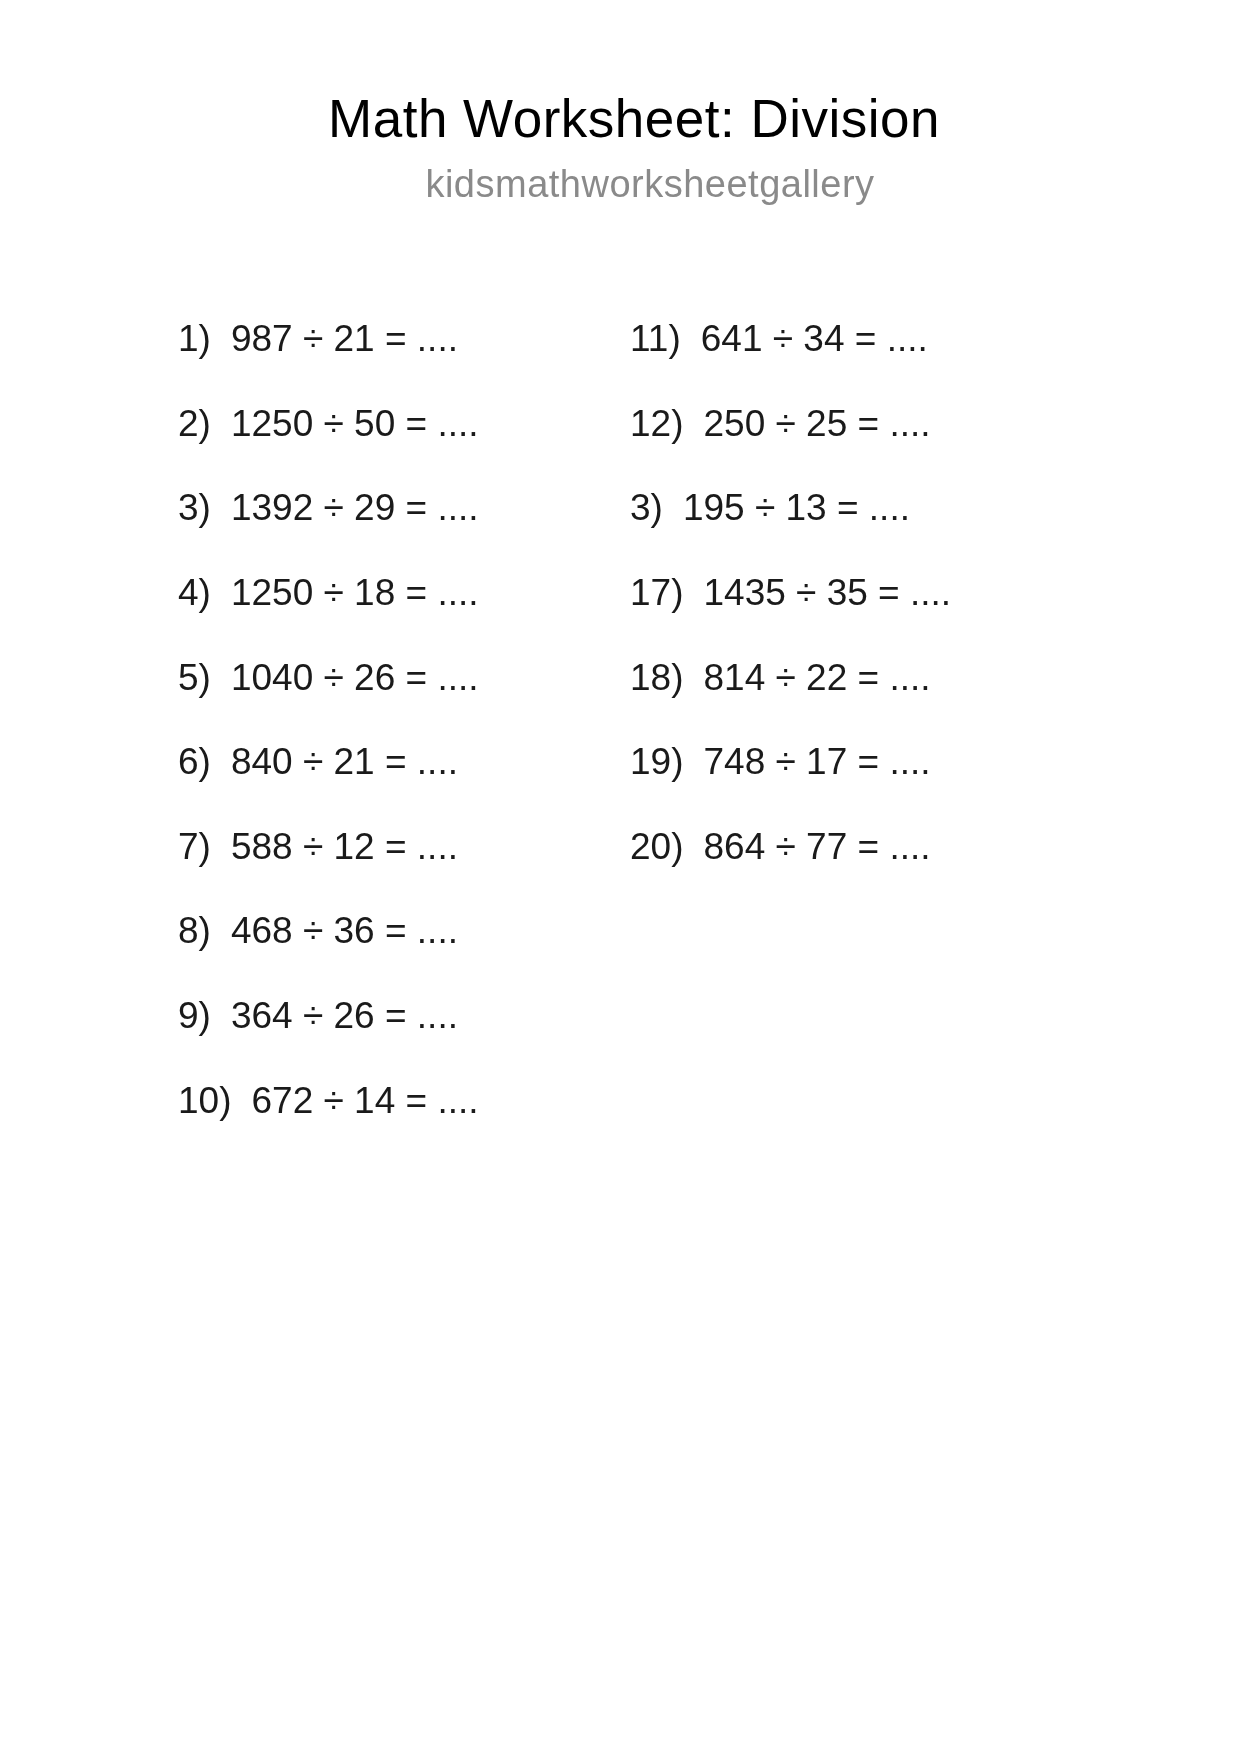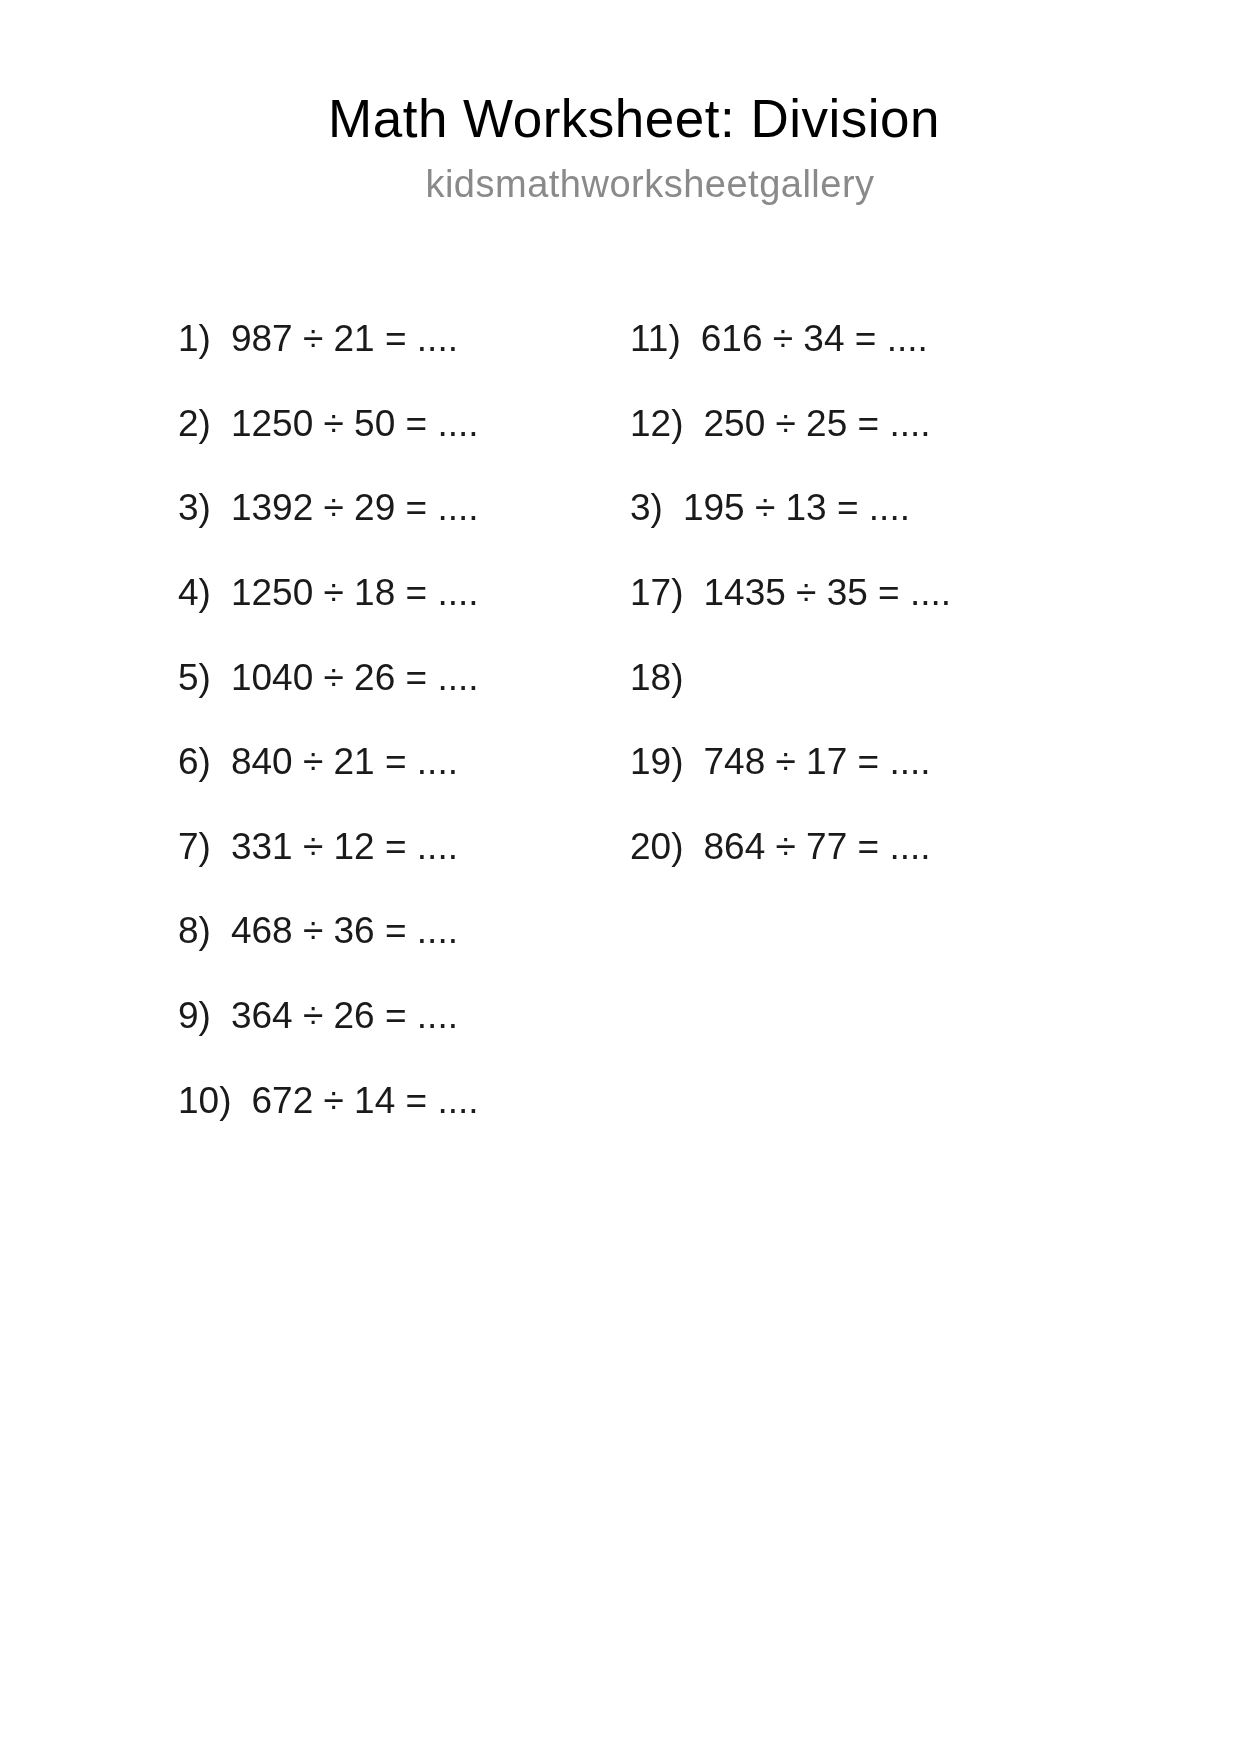--- a/index.html
+++ b/index.html
@@ -93,54 +93,55 @@
         <div class="row">
           <span class="num">5)</span>
           <span class="eq">1040 ÷ 26 = ....</span>
         </div>
         <div class="row">
           <span class="num">6)</span>
           <span class="eq">840 ÷ 21 = ....</span>
         </div>
         <div class="row">
           <span class="num">7)</span>
-          <span class="eq">331 ÷ 12 = ....</span>
+          <span class="eq">588 ÷ 12 = ....</span>
         </div>
         <div class="row">
           <span class="num">8)</span>
           <span class="eq">468 ÷ 36 = ....</span>
         </div>
         <div class="row">
           <span class="num">9)</span>
           <span class="eq">364 ÷ 26 = ....</span>
         </div>
         <div class="row">
           <span class="num">10)</span>
           <span class="eq">672 ÷ 14 = ....</span>
         </div>
       </div>
     <div class="col col-right" id="col-right">
         <div class="row">
           <span class="num">11)</span>
-          <span class="eq">616 ÷ 34 = ....</span>
+          <span class="eq">641 ÷ 34 = ....</span>
         </div>
         <div class="row">
           <span class="num">12)</span>
           <span class="eq">250 ÷ 25 = ....</span>
         </div>
         <div class="row">
           <span class="num">3)</span>
           <span class="eq">195 ÷ 13 = ....</span>
         </div>
         <div class="row">
           <span class="num">17)</span>
           <span class="eq">1435 ÷ 35 = ....</span>
         </div>
         <div class="row">
           <span class="num">18)</span>
+          <span class="eq">814 ÷ 22 = ....</span>
         </div>
         <div class="row">
           <span class="num">19)</span>
           <span class="eq">748 ÷ 17 = ....</span>
         </div>
         <div class="row">
           <span class="num">20)</span>
           <span class="eq">864 ÷ 77 = ....</span>
         </div>
       </div>

